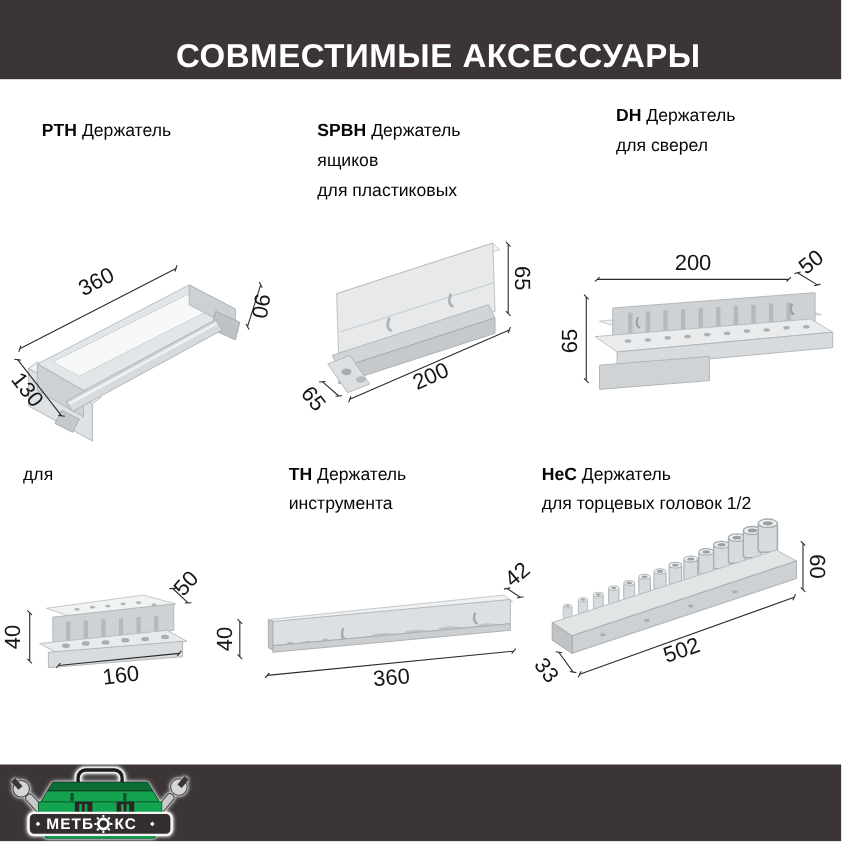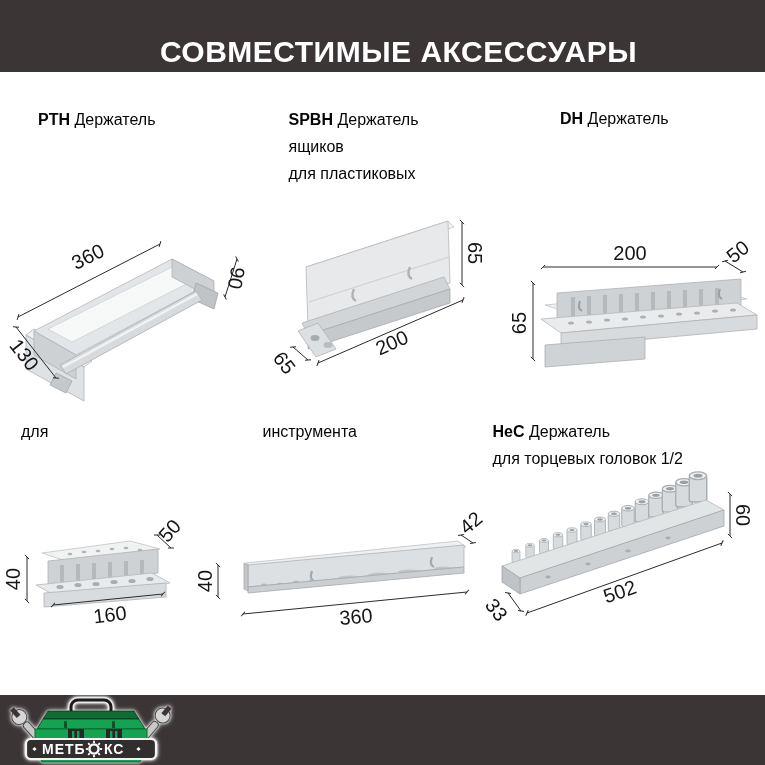--- a/index.html
+++ b/index.html
@@ -95,23 +95,24 @@
         <line x1="204" y1="17" x2="204" y2="80" stroke="#2b2b2b" stroke-width="1" marker-start="url(#m2)" marker-end="url(#m2)"></line>
         <line x1="60" y1="158" x2="205" y2="95" stroke="#2b2b2b" stroke-width="1" marker-start="url(#m2)" marker-end="url(#m2)"></line>
         <line x1="35" y1="142" x2="50" y2="155" stroke="#2b2b2b" stroke-width="1" marker-start="url(#m2)" marker-end="url(#m2)"></line>
       </svg>
       <div class="dim" style="left:216px;top:48px;transform:translate(-50%,-50%) rotate(90deg)">65</div>
       <div class="dim" style="left:134px;top:138px;transform:translate(-50%,-50%) rotate(-24deg)">200</div>
       <div class="dim" style="left:26px;top:158px;transform:translate(-50%,-50%) rotate(52deg)">65</div>
     </div>
   </section>
 
-  <section class="product" style="left:510px;top:105px;width:255px;height:305px">
+  <section class="product" style="left:510px;top:92px;width:255px;height:305px">
     <h2 class="ptitle" style="width:155px">
       <div><b>DH</b> <span>Держатель</span></div>
+      <div>для сверел</div>
       <div></div>
     </h2>
     <div class="figure" style="left:-5px;top:136px;width:262px;height:140px">
       <svg width="262" height="140" viewBox="0 0 262 140">
         <defs>
             <marker id="m3" viewBox="0 0 10 10" refX="5" refY="5" markerWidth="7" markerHeight="7" orient="auto">
           <path d="M2,8 L8,2" stroke="#2b2b2b" stroke-width="1.4"></path>
             </marker>
           </defs>
 
@@ -203,20 +204,21 @@
         <line x1="53" y1="100" x2="163" y2="89" stroke="#2b2b2b" stroke-width="1" marker-start="url(#m4)" marker-end="url(#m4)"></line>
       </svg>
       <div class="dim" style="left:13px;top:74px;transform:translate(-50%,-50%) rotate(-90deg)">40</div>
       <div class="dim" style="left:170px;top:26px;transform:translate(-50%,-50%) rotate(-48deg)">50</div>
       <div class="dim" style="left:110px;top:110px;transform:translate(-50%,-50%) rotate(-7deg)">160</div>
     </div>
   </section>
 
   <section class="product" style="left:205px;top:418px;width:275px;height:230px">
     <h2 class="ptitle" style="width:160px">
+      <div><b>TH</b> <span>Держатель</span></div>
       <div>инструмента</div>
       <div></div>
     </h2>
     <div class="figure" style="left:-5px;top:89px;width:292px;height:135px">
       <svg width="292" height="135" viewBox="0 0 292 135">
         <defs>
             <marker id="m5" viewBox="0 0 10 10" refX="5" refY="5" markerWidth="7" markerHeight="7" orient="auto">
           <path d="M2,8 L8,2" stroke="#2b2b2b" stroke-width="1.4"></path>
             </marker>
           </defs>

